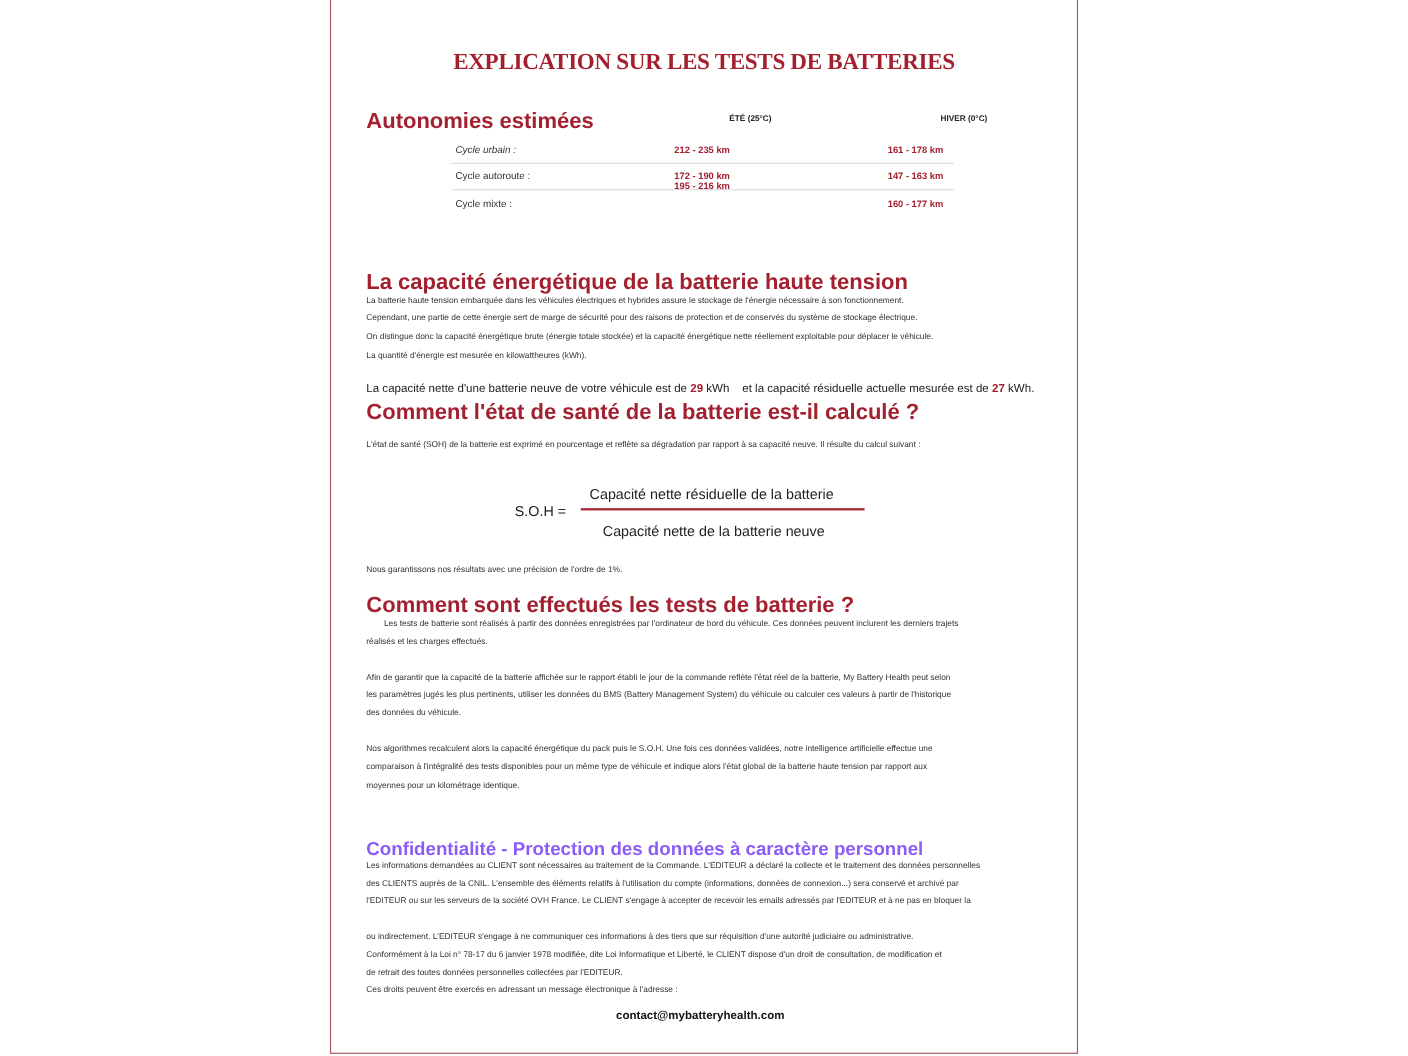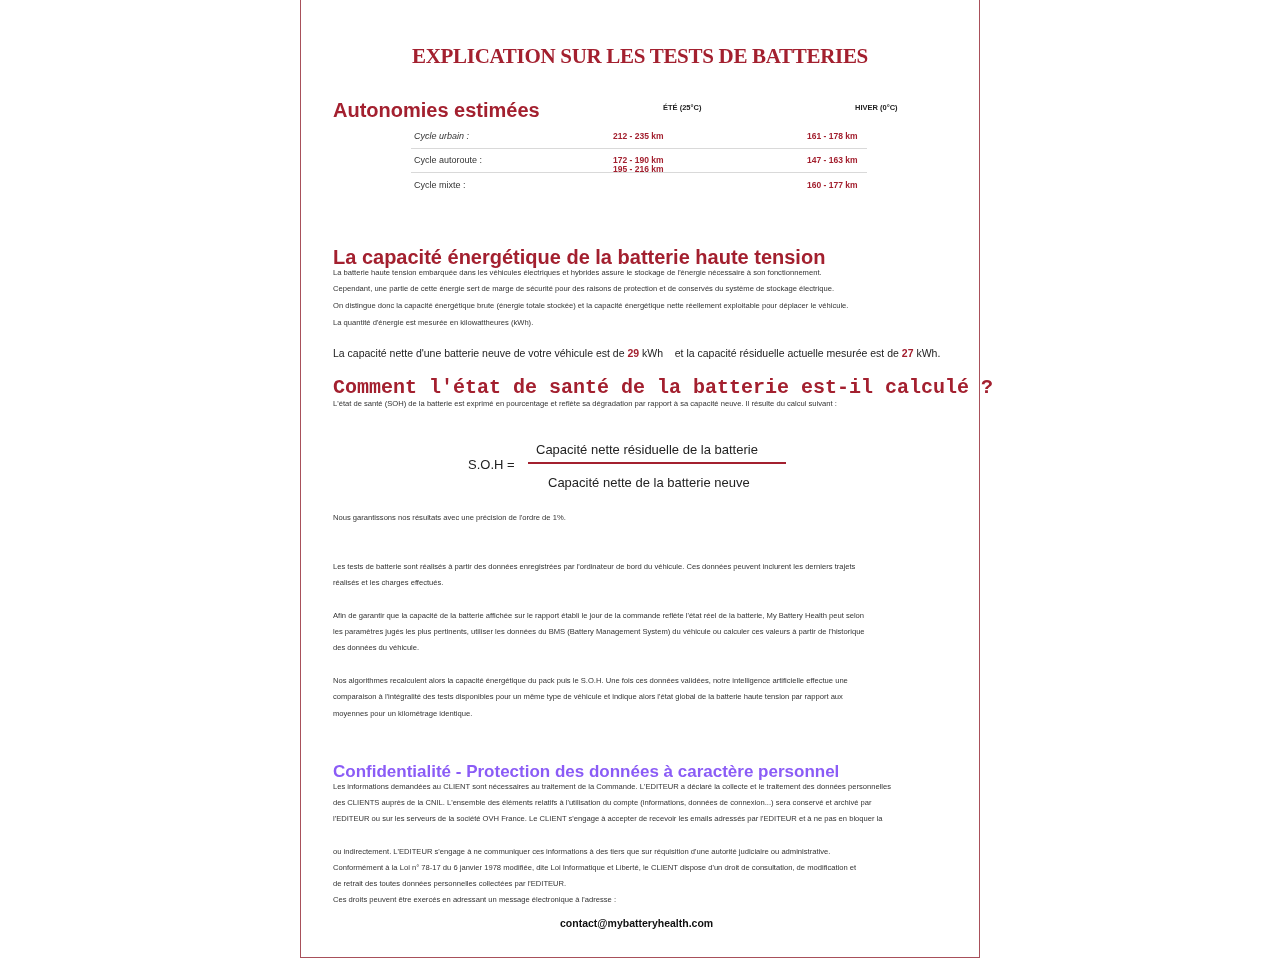--- a/index.html
+++ b/index.html
@@ -69,31 +69,32 @@
   <div class="abs capline" style="left:32px; top:347px;">
     <span>La capacité nette d'une batterie neuve de votre véhicule est de</span>
     <b>29</b>
     <span>kWh</span>
     &nbsp;&nbsp;
     <span>et la capacité résiduelle actuelle mesurée est de</span>
     <b>27</b>
     <span>kWh.</span>
   </div>
 
-  <div class="abs h2" style="left:32px; top:376px;font-family:Liberation Mono, monospace;">Comment l'état de santé de la batterie est-il calculé ?</div>
+  <div class="abs h2" style="left:32px; top:364px;">Comment l'état de santé de la batterie est-il calculé ?</div>
   <div class="abs small" style="left:32px; top:399px;">L'état de santé (SOH) de la batterie est exprimé en pourcentage et reflète sa dégradation par rapport à sa capacité neuve. Il résulte du calcul suivant :</div>
 
   <div class="abs formula" style="left:167px; top:457px;">S.O.H =</div>
   <div class="abs formula" style="left:235px; top:442px;">Capacité nette résiduelle de la batterie</div>
   <div class="frac-line" style="left:227px; top:462px; width:258px;"></div>
   <div class="abs formula" style="left:247px; top:475px;">Capacité nette de la batterie neuve</div>
 
   <div class="abs small" style="left:32px; top:513px;">Nous garantissons nos résultats avec une précision de l'ordre de 1%.</div>
 
-  <div class="abs small" style="left:32px; top:562px;">Les tests de batterie sont réalisés à partir des données enregistrées par l'ordinateur de bord du véhicule. Ces données peuvent inclurent les derniers trajets</div>
+  <div class="abs h2" style="left:32px; top:539px;">Comment sont effectués les tests de batterie ?</div>
+  <div class="abs small" style="left:48px; top:562px;">Les tests de batterie sont réalisés à partir des données enregistrées par l'ordinateur de bord du véhicule. Ces données peuvent inclurent les derniers trajets</div>
   <div class="abs small" style="left:32px; top:578px;">réalisés et les charges effectués.</div>
 
   <div class="abs small" style="left:32px; top:611px;">Afin de garantir que la capacité de la batterie affichée sur le rapport établi le jour de la commande reflète l'état réel de la batterie, My Battery Health peut selon</div>
   <div class="abs small" style="left:32px; top:627px;">les paramètres jugés les plus pertinents, utiliser les données du BMS (Battery Management System) du véhicule ou calculer ces valeurs à partir de l'historique</div>
   <div class="abs small" style="left:32px; top:643px;">des données du véhicule.</div>
 
   <div class="abs small" style="left:32px; top:676px;">Nos algorithmes recalculent alors la capacité énergétique du pack puis le S.O.H. Une fois ces données validées, notre intelligence artificielle effectue une</div>
   <div class="abs small" style="left:32px; top:692px;">comparaison à l'intégralité des tests disponibles pour un même type de véhicule et indique alors l'état global de la batterie haute tension par rapport aux</div>
   <div class="abs small" style="left:32px; top:709px;">moyennes pour un kilométrage identique.</div>
 

